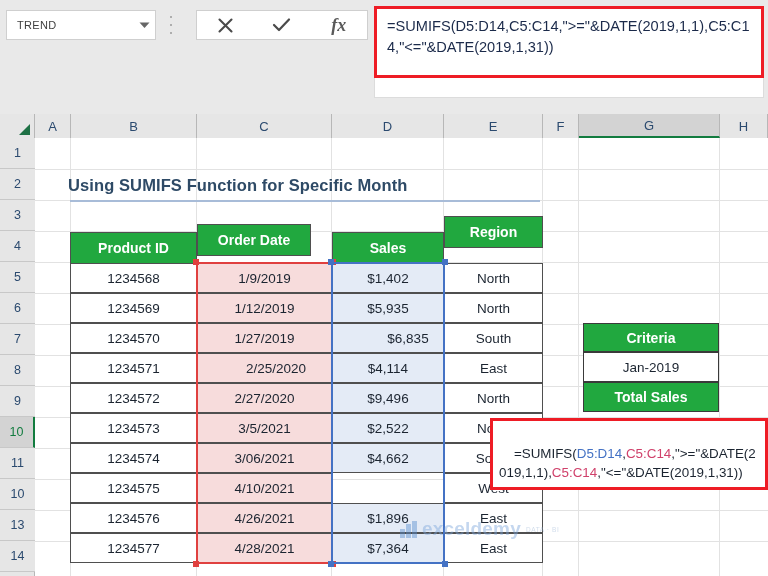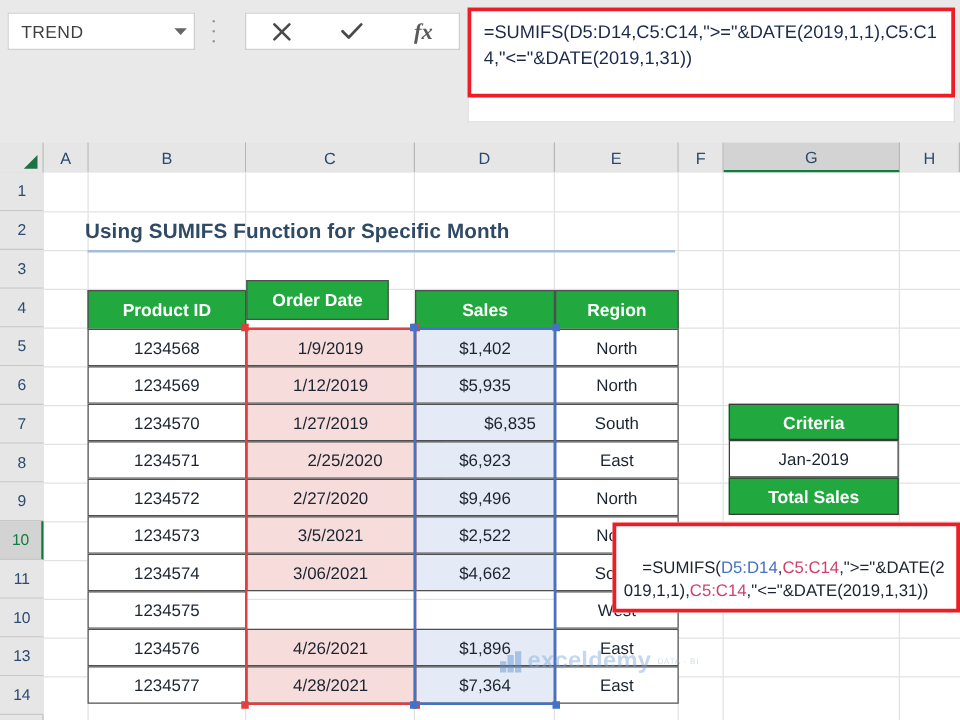--- a/index.html
+++ b/index.html
@@ -18,21 +18,21 @@
     background: #e9e9e9;
   }
 
   .namebox {
     position: absolute; left: 6px; top: 10px; width: 150px; height: 30px;
     background: #ffffff; border: 1px solid #cfcfcf;
     display: flex; align-items: center;
   }
   .namebox-text {
     flex: 1; padding-left: 10px;
-    font-size: 14px; color: #3f3f3f; letter-spacing: .3px;
+    font-size: 11px; color: #3f3f3f; letter-spacing: .3px;
   }
   .namebox-arrow {
     width: 22px; display: flex; align-items: center; justify-content: center;
   }
   .namebox-arrow svg { display: block; }
 
   .dots-sep {
     position: absolute; left: 166px; top: 14px;
     width: 10px; height: 22px;
     display: flex; flex-direction: column; align-items: center;
@@ -282,58 +282,59 @@
     <div class="gridline-h" style="top:372px"></div>
     <div class="gridline-h" style="top:403px"></div>
   </div>
 
   <div class="sheet-title" style="left:68px; top:176px;">Using SUMIFS Function for Specific Month</div>
   <div class="title-rule" style="left:70px; top:200px; width:470px;"></div>
 
   <div class="cell head" style="left:70px;  top:232px; width:127px; height:32px;">Product ID</div>
   <div class="cell head" style="left:197px; top:224px; width:114px; height:32px;">Order Date</div>
   <div class="cell head" style="left:332px; top:232px; width:112px; height:32px;">Sales</div>
-  <div class="cell head" style="left:444px; top:232px; width:99px;  height:32px;text-align:right;">Region</div>
+  <div class="cell head" style="left:444px; top:216px; width:99px;  height:32px;text-align:right;">Region</div>
 
   <div class="cell" style="left:70px;  top:263px; width:127px; height:30px;">1234568</div>
   <div class="cell pinkcol" style="left:197px; top:263px; width:135px; height:30px;">1/9/2019</div>
   <div class="cell bluecol" style="left:332px; top:263px; width:112px; height:30px;">$1,402</div>
   <div class="cell" style="left:444px; top:263px; width:99px;  height:30px;">North</div>
 
   <div class="cell" style="left:70px;  top:293px; width:127px; height:30px;">1234569</div>
   <div class="cell pinkcol" style="left:197px; top:293px; width:135px; height:30px;">1/12/2019</div>
   <div class="cell bluecol" style="left:332px; top:293px; width:112px; height:30px;">$5,935</div>
   <div class="cell" style="left:444px; top:293px; width:99px;  height:30px;">North</div>
 
   <div class="cell" style="left:70px;  top:323px; width:127px; height:30px;">1234570</div>
   <div class="cell pinkcol" style="left:197px; top:323px; width:135px; height:30px;">1/27/2019</div>
   <div class="cell bluecol" style="left:332px; top:323px; width:112px; height:30px;padding-left:40px;">$6,835</div>
   <div class="cell" style="left:444px; top:323px; width:99px;  height:30px;">South</div>
 
   <div class="cell" style="left:70px;  top:353px; width:127px; height:30px;">1234571</div>
   <div class="cell pinkcol" style="left:197px; top:353px; width:158px; height:30px;">2/25/2020</div>
-  <div class="cell bluecol" style="left:332px; top:353px; width:112px; height:30px;">$6,923</div>
+  <div class="cell bluecol" style="left:332px; top:353px; width:112px; height:30px;">$4,114</div>
   <div class="cell" style="left:444px; top:353px; width:99px;  height:30px;">East</div>
 
   <div class="cell" style="left:70px;  top:383px; width:127px; height:30px;">1234572</div>
   <div class="cell pinkcol" style="left:197px; top:383px; width:135px; height:30px;">2/27/2020</div>
   <div class="cell bluecol" style="left:332px; top:383px; width:112px; height:30px;">$9,496</div>
   <div class="cell" style="left:444px; top:383px; width:99px;  height:30px;">North</div>
 
   <div class="cell" style="left:70px;  top:413px; width:127px; height:30px;">1234573</div>
   <div class="cell pinkcol" style="left:197px; top:413px; width:135px; height:30px;">3/5/2021</div>
   <div class="cell bluecol" style="left:332px; top:413px; width:112px; height:30px;">$2,522</div>
   <div class="cell" style="left:444px; top:413px; width:99px;  height:30px;">North</div>
 
   <div class="cell" style="left:70px;  top:443px; width:127px; height:30px;">1234574</div>
   <div class="cell pinkcol" style="left:197px; top:443px; width:135px; height:30px;">3/06/2021</div>
   <div class="cell bluecol" style="left:332px; top:443px; width:112px; height:30px;">$4,662</div>
   <div class="cell" style="left:444px; top:443px; width:99px;  height:30px;">South</div>
 
   <div class="cell" style="left:70px;  top:473px; width:127px; height:30px;">1234575</div>
+  <div class="cell pinkcol" style="left:197px; top:473px; width:135px; height:30px;">4/10/2021</div>
   <div class="cell" style="left:444px; top:473px; width:99px;  height:30px;">West</div>
 
   <div class="cell" style="left:70px;  top:503px; width:127px; height:30px;">1234576</div>
   <div class="cell pinkcol" style="left:197px; top:503px; width:135px; height:30px;">4/26/2021</div>
   <div class="cell bluecol" style="left:332px; top:503px; width:112px; height:30px;">$1,896</div>
   <div class="cell" style="left:444px; top:503px; width:99px;  height:30px;">East</div>
 
   <div class="cell" style="left:70px;  top:533px; width:127px; height:30px;">1234577</div>
   <div class="cell pinkcol" style="left:197px; top:533px; width:135px; height:30px;">4/28/2021</div>
   <div class="cell bluecol" style="left:332px; top:533px; width:112px; height:30px;">$7,364</div>

